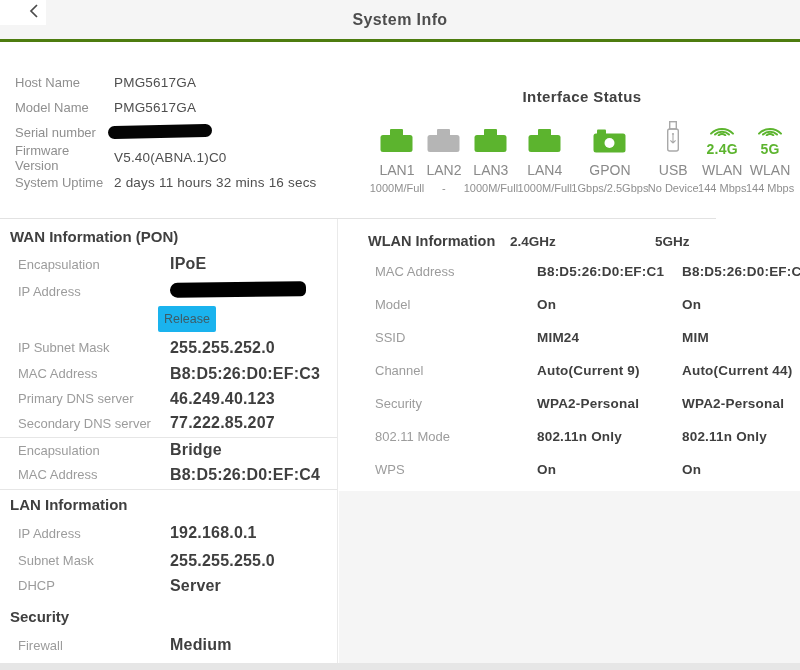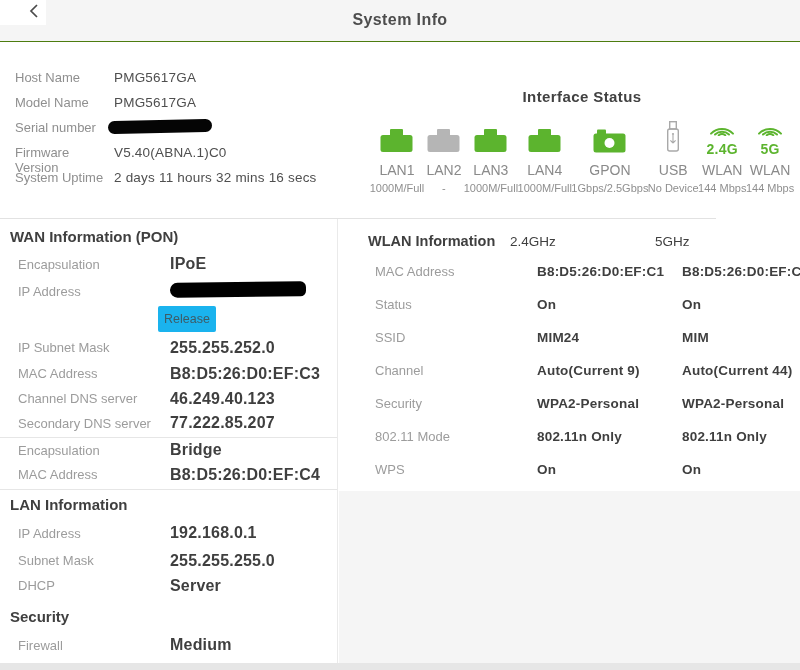--- a/index.html
+++ b/index.html
@@ -1,30 +1,30 @@
 <!DOCTYPE html>
 <html><head>
 <meta charset="utf-8">
 <style>
   html,body{margin:0;padding:0;background:#fff;}
   .page{position:relative;width:800px;height:670px;background:#ffffff;overflow:hidden;
         font-family:"Liberation Sans",sans-serif;color:#4a4a4a;}
 
   
   .header{position:absolute;left:0;top:0;width:800px;height:42px;background:#f5f5f5;
-          border-bottom:1px solid #4d7c0f;box-sizing:border-box;}
+          border-bottom:3px solid #4d7c0f;box-sizing:border-box;}
   .back-btn{position:absolute;left:0;top:0;width:46px;height:25px;background:#ffffff;border:0;
             display:flex;align-items:center;justify-content:flex-end;padding:0 6px 0 0;cursor:pointer;}
   .page-title{position:absolute;left:0;right:0;top:0;height:42px;line-height:40px;margin:0;
               text-align:center;font-size:16px;font-weight:bold;color:#4d4d4d;letter-spacing:.4px;}
 
   
   .top-section{position:absolute;left:0;top:42px;width:800px;height:176px;background:#fff;}
   .device-info{position:absolute;left:15px;top:28px;}
-  .info-row{display:flex;align-items:flex-start;height:25px;font-size:13px;}
+  .info-row{display:flex;align-items:center;height:25px;font-size:13px;}
   .info-row .lab{width:99px;color:#8f8f8f;}
   .info-row .val{color:#4f4f4f;font-size:13.5px;letter-spacing:.2px;}
   .redact-serial{display:inline-block;width:104px;height:13px;background:#050505;
                  border-radius:7px;transform:rotate(-1.2deg);margin-left:-6px;}
 
   .iface{position:absolute;left:368px;top:0;width:428px;height:176px;}
   .iface-title{margin:0;padding-top:46px;text-align:center;font-size:15px;font-weight:bold;
                color:#414141;letter-spacing:.4px;}
   .iface-row{display:flex;justify-content:space-between;align-items:flex-end;margin-top:16px;padding:0 2px;}
   .iface-item{display:flex;flex-direction:column;align-items:center;min-width:40px;}
@@ -48,21 +48,21 @@
   .release-btn{width:58px;height:26px;background:#1ab3ee;border:0;border-radius:2px;
                font-family:"Liberation Sans",sans-serif;font-size:12.5px;color:#3e5b66;cursor:pointer;}
   .redact-ip{display:inline-block;width:136px;height:15px;background:#000;border-radius:8px 6px 6px 8px;
              transform:rotate(-.6deg);}
 
   .right-col{position:absolute;left:339px;top:0;width:461px;height:445px;background:#fff;}
   .gray-bottom{position:absolute;left:0;top:272px;width:461px;height:173px;background:#f5f5f5;}
   .wlan-header{position:relative;display:grid;grid-template-columns:142px 145px auto;
                padding-left:29px;margin-top:8px;height:28px;align-items:center;}
   .wlan-title{font-size:14.5px;font-weight:bold;color:#3f3f3f;}
-  .wlan-colhead{font-size:13.5px;font-weight:normal;color:#3f3f3f;}
+  .wlan-colhead{font-size:13.5px;font-weight:bold;color:#3f3f3f;}
   .wlan-rows{position:relative;}
   .wlan-row{display:grid;grid-template-columns:135px 145px auto;padding-left:36px;height:33px;
             align-items:center;font-size:13px;}
   .wlan-row .lab{color:#9c9c9c;}
   .wlan-row .val{font-weight:bold;color:#3f3f3f;font-size:13.5px;letter-spacing:.2px;padding-left:27px;}
 
   .bottom-strip{position:absolute;left:0;bottom:0;width:800px;height:7px;background:#e6e6e6;}
 </style>
 </head>
 <body>
@@ -219,21 +219,21 @@
           </div>
           <div class="kv-row" style="height: 27px;">
             <span class="lab">IP Subnet Mask</span>
             <span class="val">255.255.252.0</span>
           </div>
           <div class="kv-row" style="height: 25px;">
             <span class="lab">MAC Address</span>
             <span class="val">B8:D5:26:D0:EF:C3</span>
           </div>
           <div class="kv-row" style="height: 25px;">
-            <span class="lab">Channel DNS server</span>
+            <span class="lab">Primary DNS server</span>
             <span class="val">46.249.40.123</span>
           </div>
           <div class="kv-row" style="height: 24px;">
             <span class="lab">Secondary DNS server</span>
             <span class="val">77.222.85.207</span>
           </div>
           <div class="h-divider"></div>
           <div class="kv-row" style="height: 24px;">
             <span class="lab">Encapsulation</span>
             <span class="val">Bridge</span>
@@ -275,21 +275,21 @@
         <span class="wlan-colhead">2.4GHz</span>
         <span class="wlan-colhead">5GHz</span>
       </div>
       <div class="wlan-rows" id="wlan-rows">
           <div class="wlan-row">
             <span class="lab">MAC Address</span>
             <span class="val">B8:D5:26:D0:EF:C1</span>
             <span class="val">B8:D5:26:D0:EF:C2</span>
           </div>
           <div class="wlan-row">
-            <span class="lab">Status</span>
+            <span class="lab">Model</span>
             <span class="val">On</span>
             <span class="val">On</span>
           </div>
           <div class="wlan-row">
             <span class="lab">SSID</span>
             <span class="val">MIM24</span>
             <span class="val">MIM</span>
           </div>
           <div class="wlan-row">
             <span class="lab">Channel</span>

